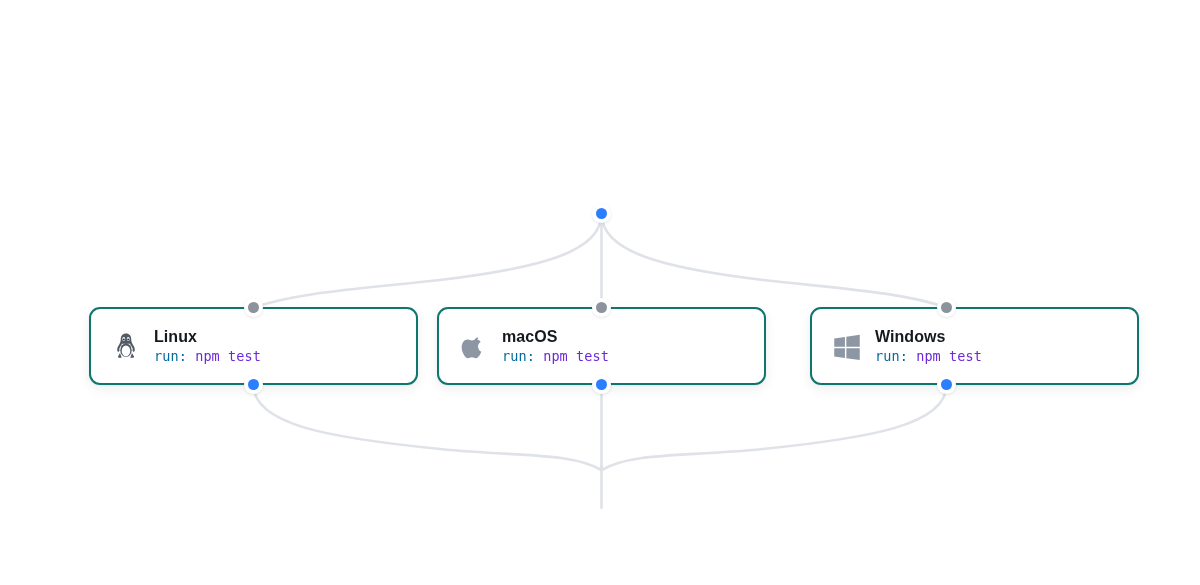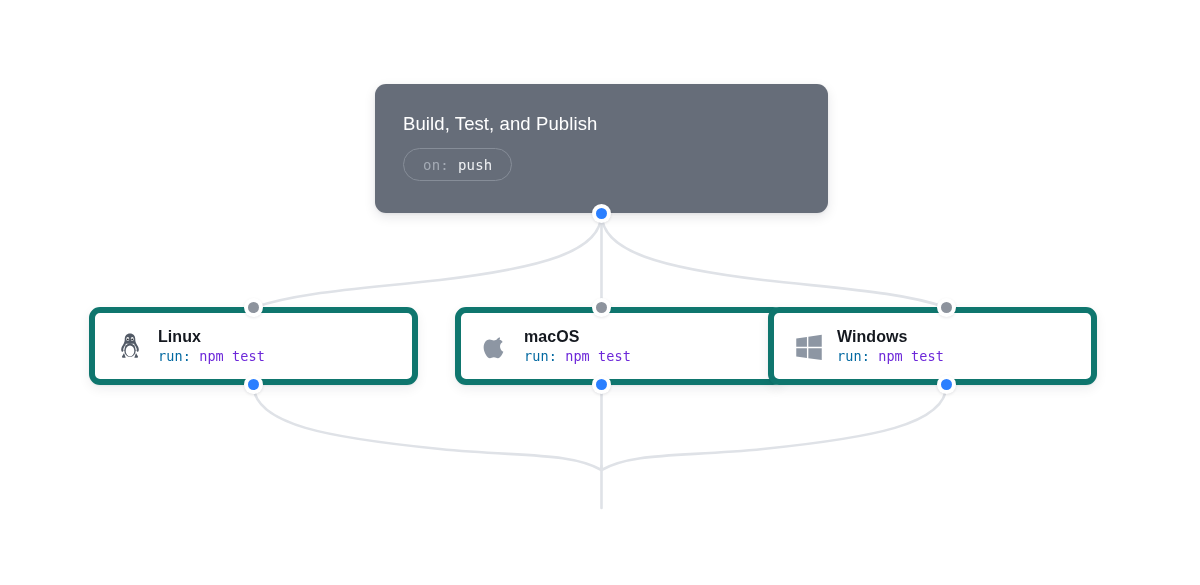--- a/index.html
+++ b/index.html
@@ -81,31 +81,31 @@
     letter-spacing: .2px;
   }
 
   
   .job-node {
     position: absolute;
     top: 307px;
     width: 329px;
     height: 78px;
     background: #ffffff;
-    border: 6px solid #0f766e;
+    border: 2px solid #0f766e;
     border-radius: 11px;
     box-sizing: border-box;
     box-shadow: 0 4px 12px rgba(15, 23, 42, .07), 0 1px 2px rgba(15, 23, 42, .05);
     display: flex;
     align-items: center;
     padding-left: 18px;
   }
   .job-linux   { left: 89px; }
-  .job-macos   { left: 455px; }
-  .job-windows { left: 768px; }
+  .job-macos   { left: 437px; }
+  .job-windows { left: 810px; }
 
   .job-icon {
     width: 34px;
     height: 34px;
     flex: 0 0 34px;
     display: flex;
     align-items: center;
     justify-content: center;
   }
   .job-text {
@@ -183,27 +183,20 @@
       <path d="M253.5,385 C253.5,425 330,438 440,449 C520,457 570,452 601.5,470"></path>
 
       <path d="M601.5,385 L601.5,470"></path>
 
       <path d="M946.5,385 C946.5,425 870,438 763,449 C683,457 633,452 601.5,470"></path>
 
       <path d="M601.5,466 L601.5,508"></path>
     </g>
   </svg>
 
-  <div class="trigger-node">
-    <div class="trigger-title">Build, Test, and Publish</div>
-    <div class="trigger-pill">
-      <span class="pill-key">on:</span>
-      <span class="pill-val">push</span>
-    </div>
-  </div>
 
   <div class="job-node job-linux">
     <div class="job-icon">
       <svg viewBox="0 0 32 32" width="30" height="30" aria-hidden="true">
         <path fill="#525a66" d="M16 2.6c-3.5 0-5.6 2.5-5.6 6 0 2.1-.3 3.4-1.2 5-1.2 2.1-2.6 3.9-2.6 6.4 0 .9.3 1.7 1 2.3l1.6-1.2c-.3-.4-.4-.8-.4-1.2 0-1.7 1-3.1 2.2-5 .3-.5.5-.9.7-1.4h8.6c.2.5.4.9.7 1.4 1.2 1.9 2.2 3.3 2.2 5 0 .4-.1.8-.4 1.2l1.6 1.2c.7-.6 1-1.4 1-2.3 0-2.5-1.4-4.3-2.6-6.4-.9-1.6-1.2-2.9-1.2-5 0-3.5-2.1-6-5.6-6z"></path>
         <ellipse cx="16" cy="20.4" rx="6.1" ry="7.2" fill="#525a66"></ellipse>
         <ellipse cx="16" cy="21.3" rx="4.6" ry="5.8" fill="#ffffff"></ellipse>
         <ellipse cx="13.6" cy="8.5" rx="1.5" ry="2" fill="#ffffff"></ellipse>
         <ellipse cx="18.4" cy="8.5" rx="1.5" ry="2" fill="#ffffff"></ellipse>
         <circle cx="13.7" cy="8.9" r=".95" fill="#1d2129"></circle>

